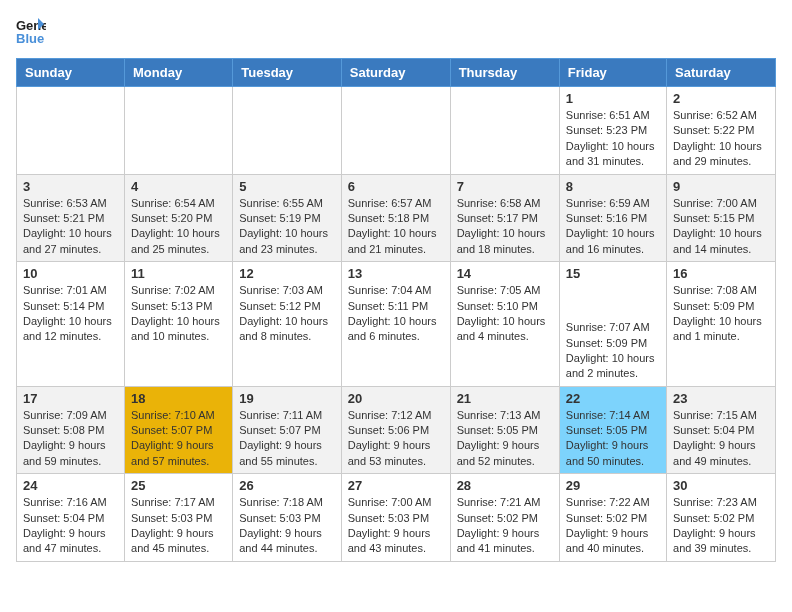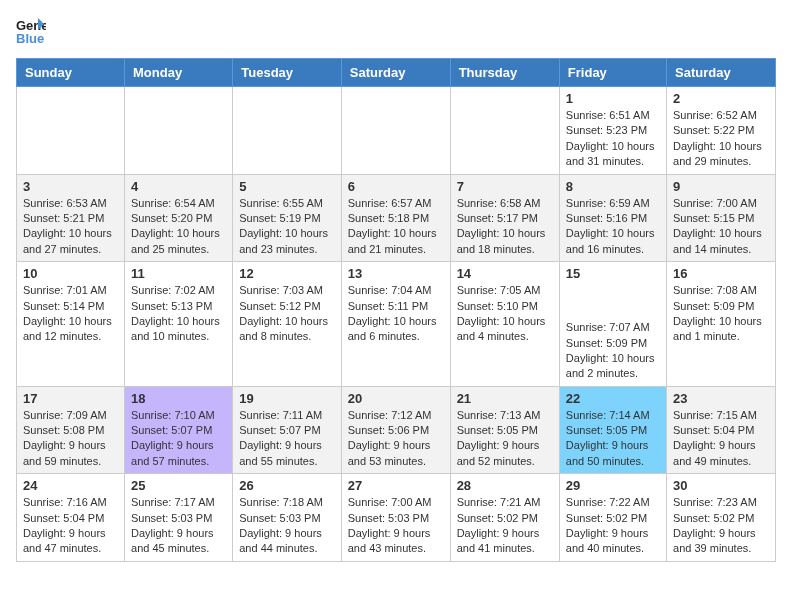--- a/index.html
+++ b/index.html
@@ -215,21 +215,21 @@
 Daylight: 10 hours and 1 minute.</div>
         </td>
       </tr>
       <tr>
         <td style="background: rgb(242, 242, 242);">
           <div class="day-number">17</div>
           <div class="day-info" style="white-space: pre-line;">Sunrise: 7:09 AM
 Sunset: 5:08 PM
 Daylight: 9 hours and 59 minutes.</div>
         </td>
-        <td style="background: #c4b5fd;">
+        <td style="background: #eab308;">
           <div class="day-number">18</div>
           <div class="day-info" style="white-space: pre-line;">Sunrise: 7:10 AM
 Sunset: 5:07 PM
 Daylight: 9 hours and 57 minutes.</div>
         </td>
         <td style="background: rgb(242, 242, 242);">
           <div class="day-number">19</div>
           <div class="day-info" style="white-space: pre-line;">Sunrise: 7:11 AM
 Sunset: 5:07 PM
 Daylight: 9 hours and 55 minutes.</div>

